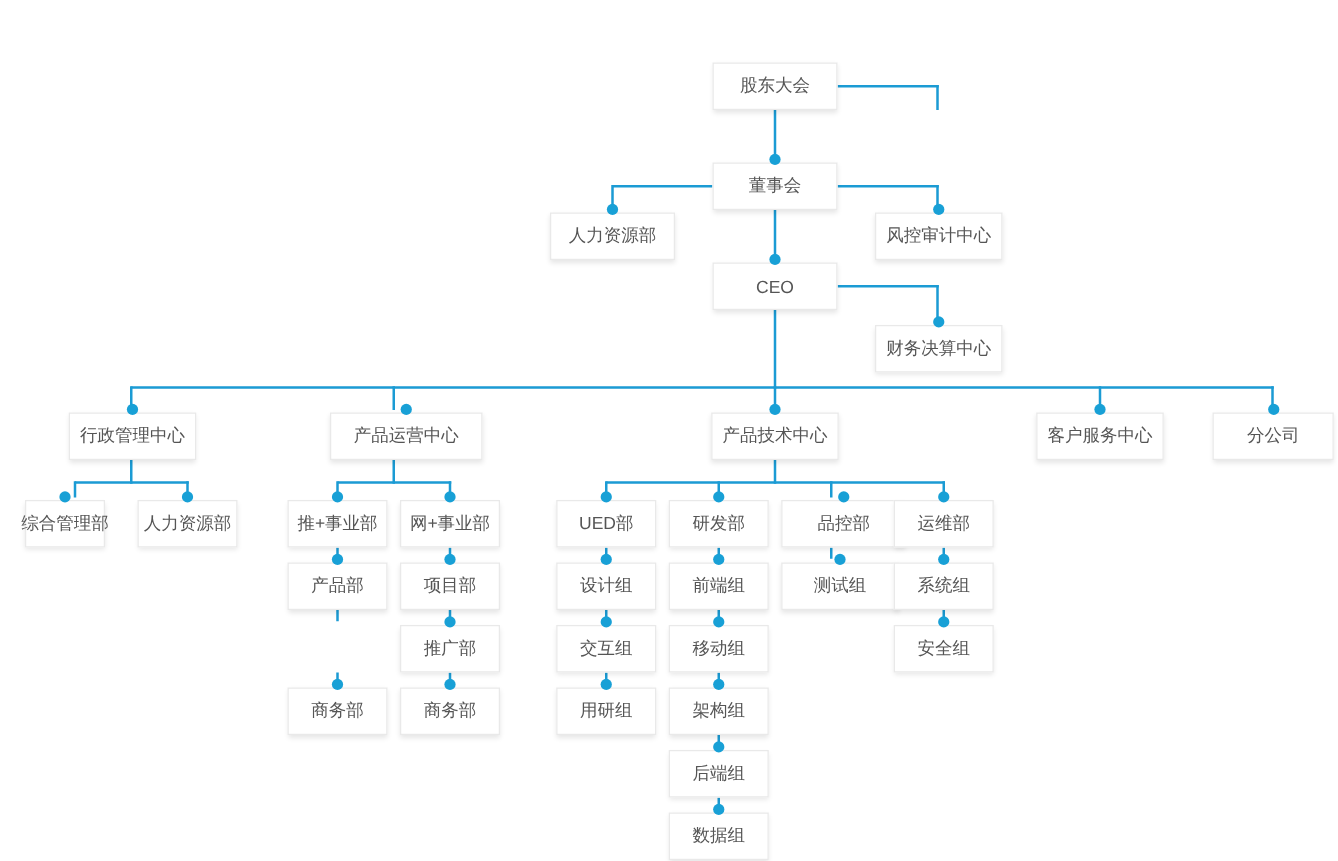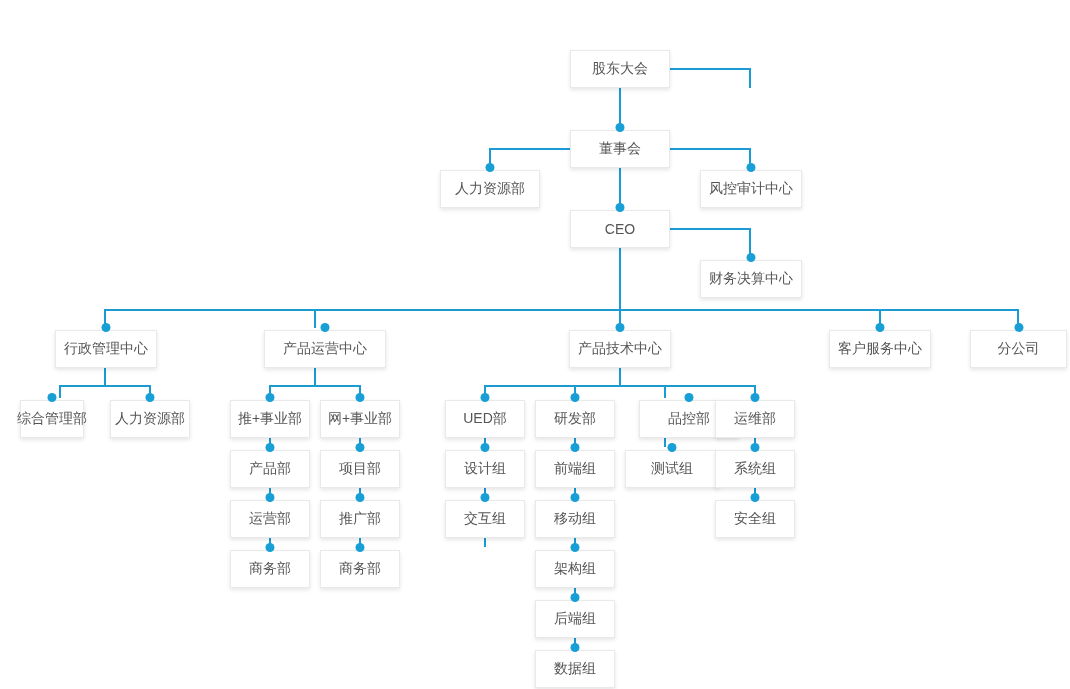--- a/index.html
+++ b/index.html
@@ -81,33 +81,33 @@
   <div class="node dotted" style="left:569px;top:330px;width:102px">产品技术中心</div>
   <div class="node dotted" style="left:829px;top:330px;width:102px">客户服务中心</div>
   <div class="node dotted" style="left:970px;top:330px;width:97px">分公司</div>
 
   <div class="node dotted" style="left:20px;top:400px;width:64px">综合管理部</div>
   <div class="node dotted" style="left:110px;top:400px;width:80px">人力资源部</div>
   <div class="node dotted" style="left:230px;top:400px;width:80px">推+事业部</div>
   <div class="node dotted" style="left:320px;top:400px;width:80px">网+事业部</div>
   <div class="node dotted" style="left:445px;top:400px;width:80px">UED部</div>
   <div class="node dotted" style="left:535px;top:400px;width:80px">研发部</div>
-  <div class="node dotted" style="left:639px;top:400px;width:100px">品控部</div>
+  <div class="node dotted" style="left:625px;top:400px;width:100px">品控部</div>
   <div class="node dotted" style="left:715px;top:400px;width:80px">运维部</div>
 
   <div class="node dotted" style="left:230px;top:450px;width:80px">产品部</div>
   <div class="node dotted" style="left:320px;top:450px;width:80px">项目部</div>
   <div class="node dotted" style="left:445px;top:450px;width:80px">设计组</div>
   <div class="node dotted" style="left:535px;top:450px;width:80px">前端组</div>
   <div class="node dotted" style="left:625px;top:450px;width:94px">测试组</div>
   <div class="node dotted" style="left:715px;top:450px;width:80px">系统组</div>
-  <div class="node dotted" style="left:230px;top:500px;width:80px">运营部</div>
   <div class="node dotted" style="left:320px;top:500px;width:80px">推广部</div>
   <div class="node dotted" style="left:445px;top:500px;width:80px">交互组</div>
   <div class="node dotted" style="left:535px;top:500px;width:80px">移动组</div>
   <div class="node dotted" style="left:715px;top:500px;width:80px">安全组</div>
   <div class="node dotted" style="left:230px;top:550px;width:80px">商务部</div>
   <div class="node dotted" style="left:320px;top:550px;width:80px">商务部</div>
+  <div class="node dotted" style="left:445px;top:550px;width:80px">用研组</div>
   <div class="node dotted" style="left:535px;top:550px;width:80px">架构组</div>
   <div class="node dotted" style="left:535px;top:600px;width:80px">后端组</div>
   <div class="node dotted" style="left:535px;top:650px;width:80px">数据组</div>
 
 </div>
 
 </body></html>

